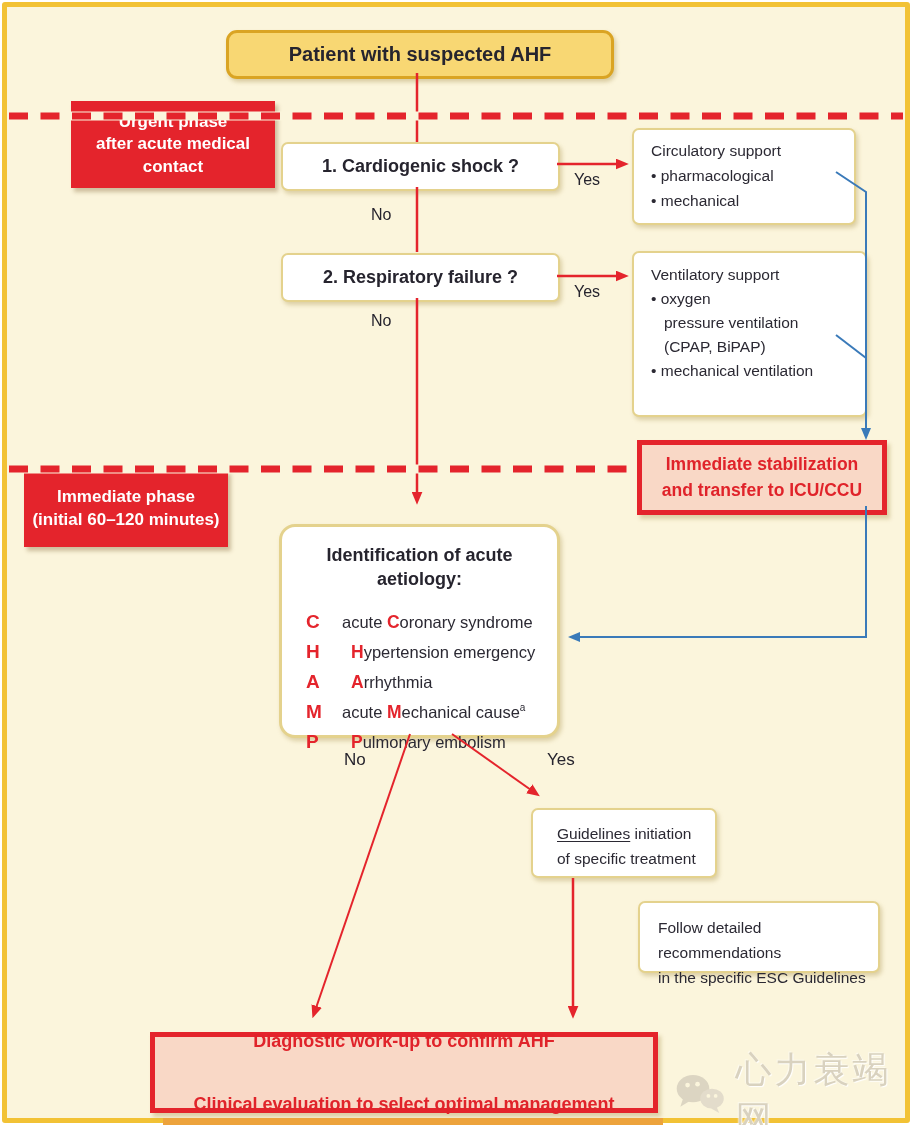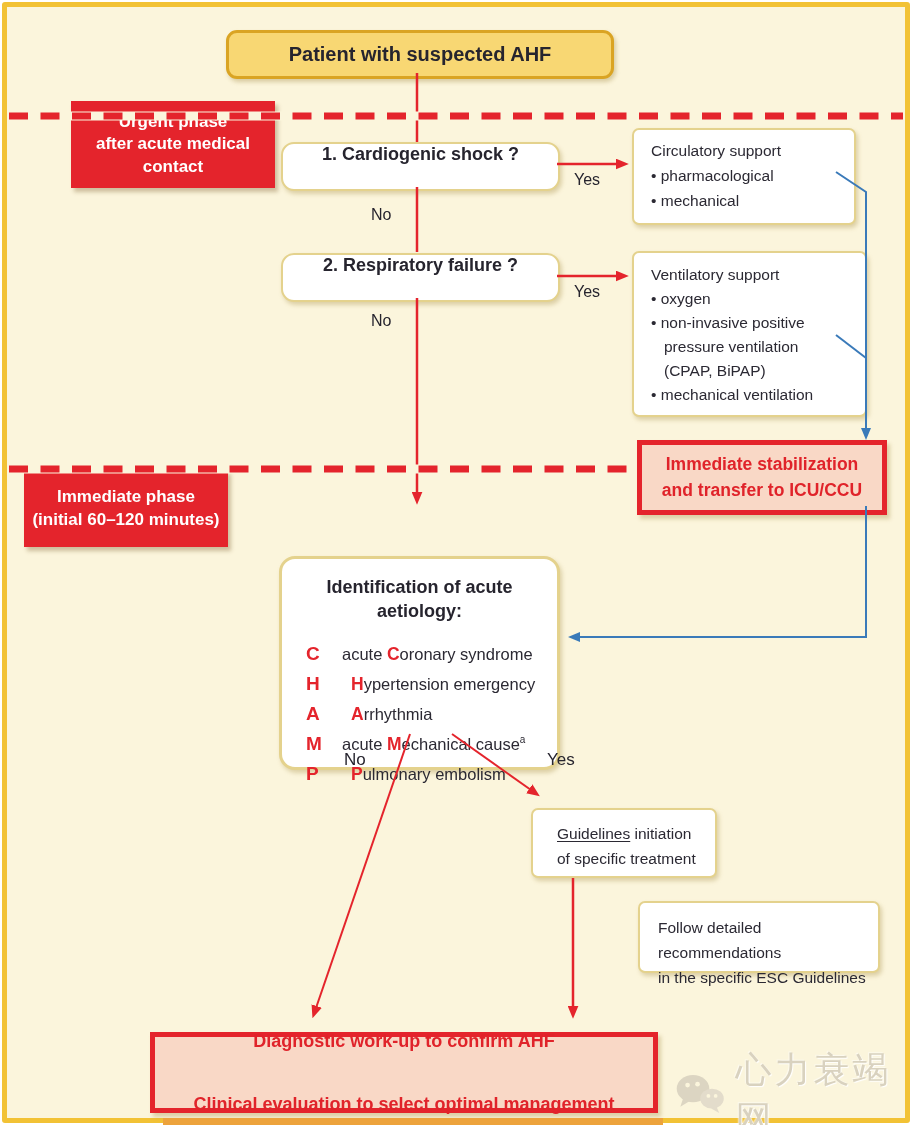--- a/index.html
+++ b/index.html
@@ -9,22 +9,22 @@
          border:5px solid #f2c235;background:#fbf5dc;border-radius:3px;}
   .abs{position:absolute;}
   
   .titlebox{background:#f8d773;border:3px solid #daa423;border-radius:11px;
             display:flex;align-items:center;justify-content:center;
             font-weight:bold;font-size:20px;color:#26242e;
             box-shadow:2px 3px 4px rgba(176,152,86,.45);}
   .rbox{background:#e4242c;color:#ffffff;font-weight:bold;font-size:17px;
         display:flex;flex-direction:column;align-items:center;justify-content:center;
         line-height:1.32;text-align:center;box-shadow:3px 4px 4px rgba(150,125,80,.45);}
-  .qbox{background:#ffffff;border:2px solid #e4d28d;border-radius:13px;
-        display:flex;justify-content:center;
+  .qbox{background:#ffffff;border:2px solid #e4d28d;border-radius:7px;
+        display:flex;align-items:center;justify-content:center;
         font-weight:bold;font-size:18px;color:#26242e;
         box-shadow:2px 3px 4px rgba(176,152,86,.40);}
   .wbox{background:#ffffff;border:2px solid #e4d28d;border-radius:7px;
         color:#2b2933;font-size:15.5px;box-shadow:2px 3px 4px rgba(176,152,86,.40);}
   .pinkbox{background:#f9d8c6;border:5px solid #e4242c;color:#e0232a;
            font-weight:bold;display:flex;flex-direction:column;align-items:center;
            justify-content:center;text-align:center;
            box-shadow:3px 4px 4px rgba(176,152,86,.40);}
   .lbl{position:absolute;font-size:16px;color:#26242e;}
   .wline{line-height:25px;}
@@ -77,37 +77,36 @@
 
   <div class="abs qbox" style="left:281px;top:253px;width:275px;height:45px;">
     <span>2. Respiratory failure ?</span>
   </div>
   <div class="lbl" style="left:574px;top:283px;">Yes</div>
   <div class="lbl" style="left:371px;top:312px;">No</div>
 
   <div class="abs wbox" style="left:632px;top:251px;width:203px;height:152px;padding:10px 11px 0 17px;">
     <div class="vline">Ventilatory support</div>
     <div class="vline">• oxygen</div>
-    <div class="vline">• non-invasive positive</div>
     <div class="vline indent2">pressure ventilation</div>
     <div class="vline indent2">(CPAP, BiPAP)</div>
     <div class="vline">• mechanical ventilation</div>
   </div>
 
   <div class="abs pinkbox" style="left:637px;top:440px;width:240px;height:65px;font-size:17.5px;line-height:1.45;">
     <div>Immediate stabilization</div>
     <div>and transfer to ICU/CCU</div>
   </div>
 
   <div class="abs rbox" style="left:24px;top:470px;width:204px;height:77px;">
     <div>Immediate phase</div>
     <div>(initial 60–120 minutes)</div>
   </div>
 
-  <div class="abs wbox" style="left:279px;top:524px;width:275px;height:208px;border-width:3px;border-radius:16px;margin-top:32px;">
+  <div class="abs wbox" style="left:279px;top:524px;width:275px;height:208px;border-width:3px;border-radius:16px;">
     <div class="champ-title">
       <div>Identification of acute</div>
       <div>aetiology:</div>
     </div>
     <div class="champ-items">
       <div class="champ-row">
         <span class="champ-letter">C</span>
         <span class="champ-text"><span>acute </span><span class="champ-cap">C</span><span>oronary syndrome</span><sup></sup></span>
       </div>
       <div class="champ-row noacute">

